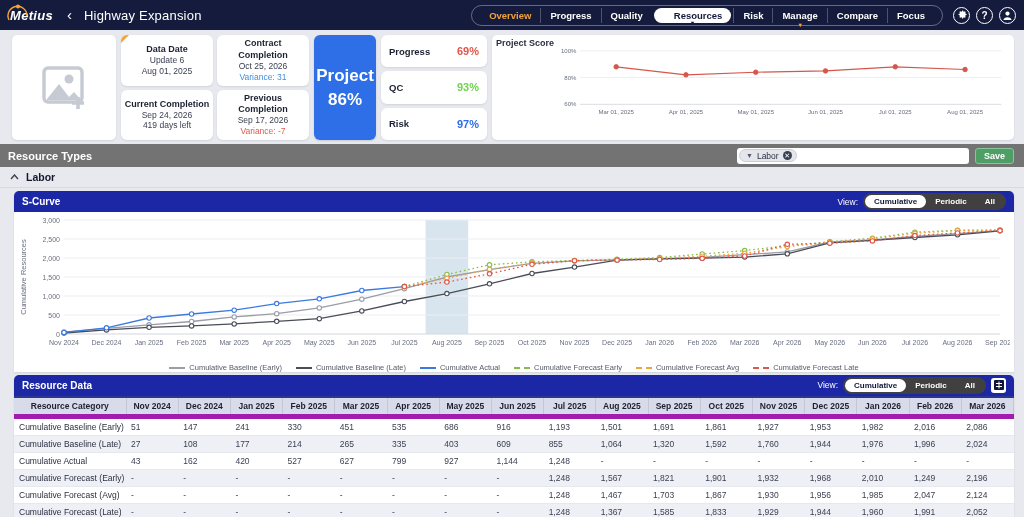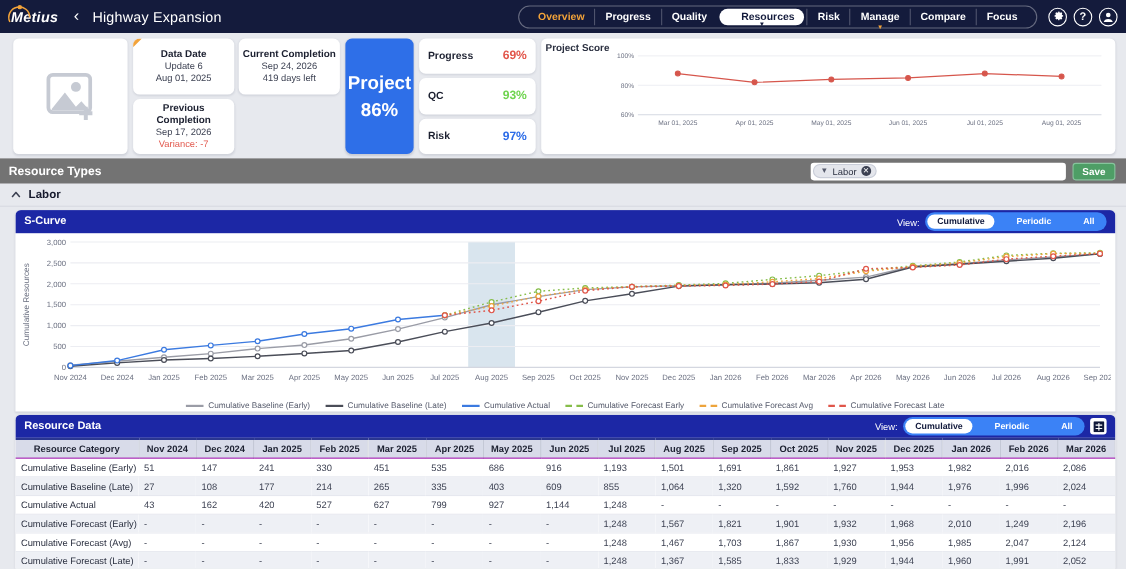--- a/index.html
+++ b/index.html
@@ -56,37 +56,37 @@
   
   .labor-hdr { flex:none; height:21px; background:#e7e9ee; display:flex; align-items:center; gap:7px; padding:0 10px; border-bottom:1px solid #d8dae2; }
   .labor-title { font-size:10.5px; font-weight:bold; color:#15192c; }
 
   
   .panel { margin:3px 10px 0 14px; background:#fff; border-radius:5px 5px 0 0; box-shadow:0 1px 2px rgba(20,27,60,.10); overflow:hidden; }
   .blue-bar { height:21px; background:#1c27a5; display:flex; align-items:center; padding:0 8px; gap:6px; }
   .bar-title { color:#fff; font-size:10px; font-weight:bold; }
   .bar-right { margin-left:auto; display:flex; align-items:center; gap:5px; }
   .view-label { color:#fff; font-size:8.5px; }
-  .pills { background:#3b82f6; border-radius:999px; display:flex; align-items:center; padding:2px;gap:11px; }
+  .pills { background:#404040; border-radius:999px; display:flex; align-items:center; padding:2px; }
   .pill { color:#fff; font-size:8px; font-weight:bold; padding:2px 9px; border-radius:999px; cursor:pointer; }
   .pill.on { background:#fff; color:#10183a; }
   .export-btn { width:15px; height:15px; background:#fff; border:none; border-radius:3px; display:flex; align-items:center; justify-content:center; cursor:pointer; }
 
   
   .scurve-body { padding:2px 4px 0; }
   .legend { display:flex; justify-content:center; gap:14px; padding:1px 0 4px; }
   .lg-item { display:flex; align-items:center; gap:4px; font-size:7.5px; color:#555a6b; }
   .lg-swatch { width:16px; height:0; border-top-width:2px; }
   svg text.tick { font-size:7px; fill:#6a6f80; }
   svg text.xlab { font-size:7px; fill:#6a6f80; text-anchor:middle; }
   svg text.ylab { font-size:7.5px; fill:#6a6f80; }
 
   
   .rtable { width:100%; border-collapse:collapse; font-size:8.5px; table-layout:fixed; }
-  .rtable th { background:#d8dbe9; border-top:2px solid #2a3690; border-right:1px solid #c4c8d6; border-bottom:1px solid #a21caf; font-size:8.5px; font-weight:bold; color:#1c2030; padding:3px 2px; text-align:center; white-space:nowrap; overflow:hidden; }
+  .rtable th { background:#d8dbe9; border-top:2px solid #2a3690; border-right:1px solid #c4c8d6; border-bottom:5px solid #a21caf; font-size:8.5px; font-weight:bold; color:#1c2030; padding:3px 2px; text-align:center; white-space:nowrap; overflow:hidden; }
   .rtable th:first-child { width:112px; }
   .rtable td { padding:3px 2px 3px 5px; color:#3c4152; border-bottom:1px solid #e6e8ef; white-space:nowrap; overflow:hidden; }
   .rtable tr:nth-child(even) td { background:#eef0f5; }
   .rtable td:first-child { color:#2b3040; }
 </style>
 </head>
 <body>
 
 <div class="app">
 
@@ -136,20 +136,25 @@
         <path d="M9 35 L21 20 L31 33 L36 28 L43 36 L9 36 Z" fill="#c6cad3"></path>
         <path d="M40 33 v12 M34 39 h12" stroke="#c6cad3" stroke-width="3.6"></path>
       </svg>
     </div>
 
     <div class="mini-grid">
       <div class="mini fold">
         <div class="mini-title">Data Date</div>
         <div class="mini-line">Update 6</div>
         <div class="mini-line">Aug 01, 2025</div>
+      </div>
+      <div class="mini">
+        <div class="mini-title">Contract Completion</div>
+        <div class="mini-line">Oct 25, 2026</div>
+        <div class="mini-line blue">Variance: 31</div>
       </div>
       <div class="mini">
         <div class="mini-title">Current Completion</div>
         <div class="mini-line">Sep 24, 2026</div>
         <div class="mini-line">419 days left</div>
       </div>
       <div class="mini">
         <div class="mini-title">Previous Completion</div>
         <div class="mini-line">Sep 17, 2026</div>
         <div class="mini-line red">Variance: -7</div>

